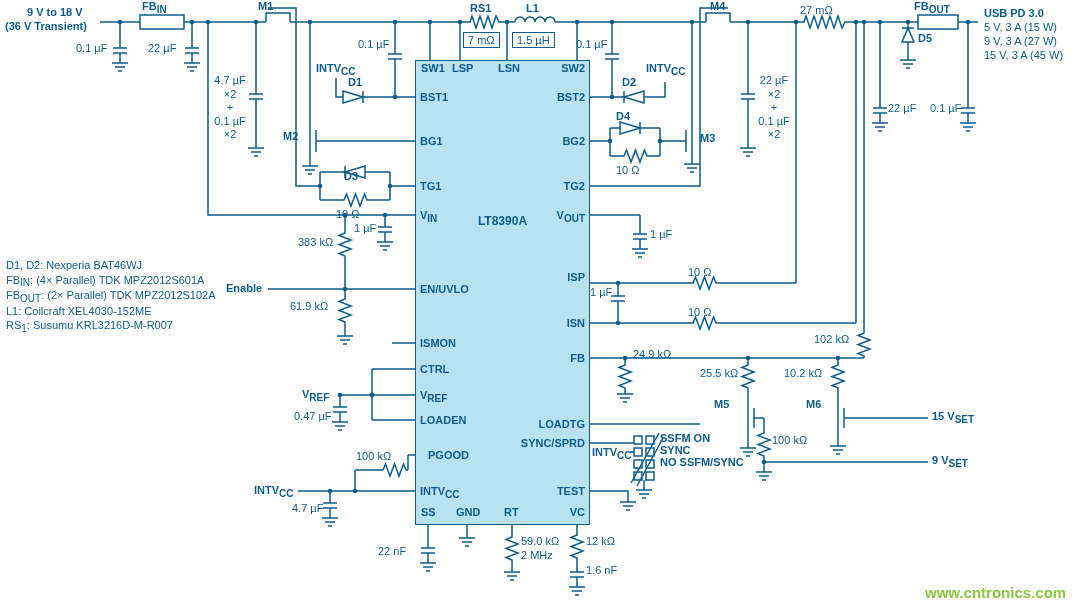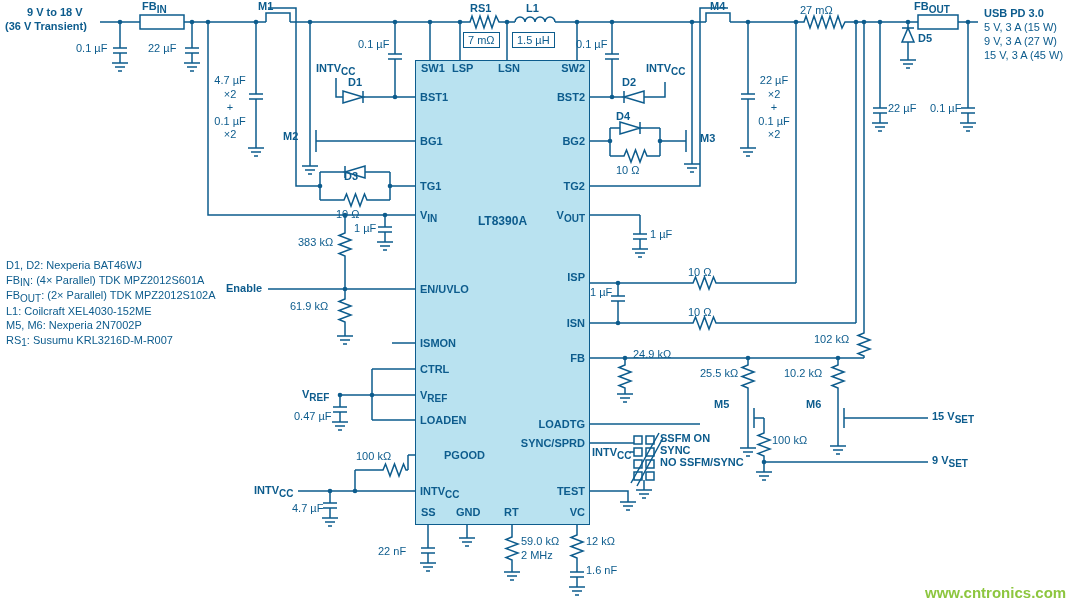--- a/index.html
+++ b/index.html
@@ -284,21 +284,20 @@
   <div class="lb" style="left:298px;top:236px">383 kΩ</div>
   <div class="lb" style="left:354px;top:222px">1 µF</div>
   <div class="lb b" style="left:226px;top:282px">Enable</div>
   <div class="lb" style="left:290px;top:300px">61.9 kΩ</div>
 
   <div class="notes">
     <div>D1, D2: Nexperia BAT46WJ</div>
     <div><span>FB</span><span class="sub">IN</span><span>: (4× Parallel) TDK MPZ2012S601A</span></div>
     <div><span>FB</span><span class="sub">OUT</span><span>: (2× Parallel) TDK MPZ2012S102A</span></div>
     <div>L1: Coilcraft XEL4030-152ME</div>
-    <div>M5, M6: Nexperia 2N7002P</div>
     <div><span>RS</span><span class="sub">1</span><span>: Susumu KRL3216D-M-R007</span></div>
   </div>
 
   <div class="lb b" style="left:302px;top:388px"><span>V</span><span class="sub">REF</span></div>
   <div class="lb" style="left:294px;top:410px">0.47 µF</div>
   <div class="lb" style="left:356px;top:450px">100 kΩ</div>
   <div class="lb b" style="left:254px;top:484px"><span>INTV</span><span class="sub">CC</span></div>
   <div class="lb" style="left:292px;top:502px">4.7 µF</div>
   <div class="lb" style="left:378px;top:545px">22 nF</div>
   <div class="lb" style="left:521px;top:535px">59.0 kΩ</div>
@@ -331,21 +330,21 @@
 
   <div class="pin" style="left:420px;top:91px">BST1</div>
   <div class="pin" style="left:420px;top:135px">BG1</div>
   <div class="pin" style="left:420px;top:180px">TG1</div>
   <div class="pin" style="left:420px;top:209px"><span>V</span><span class="sub">IN</span></div>
   <div class="pin" style="left:420px;top:283px">EN/UVLO</div>
   <div class="pin" style="left:420px;top:337px">ISMON</div>
   <div class="pin" style="left:420px;top:363px">CTRL</div>
   <div class="pin" style="left:420px;top:389px"><span>V</span><span class="sub">REF</span></div>
   <div class="pin" style="left:420px;top:414px">LOADEN</div>
-  <div class="pin" style="left:444px;top:449px">PGOOD</div>
+  <div class="pin" style="left:428px;top:449px">PGOOD</div>
   <div class="pin" style="left:420px;top:485px"><span>INTV</span><span class="sub">CC</span></div>
 
   <div class="pin" style="left:421px;top:506px">SS</div>
   <div class="pin" style="left:456px;top:506px">GND</div>
   <div class="pin" style="left:504px;top:506px">RT</div>
   <div class="pin ral" style="left:543px;top:506px;width:42px">VC</div>
 
   <div class="pin ral" style="left:505px;top:91px;width:80px">BST2</div>
   <div class="pin ral" style="left:505px;top:135px;width:80px">BG2</div>
   <div class="pin ral" style="left:505px;top:180px;width:80px">TG2</div>

